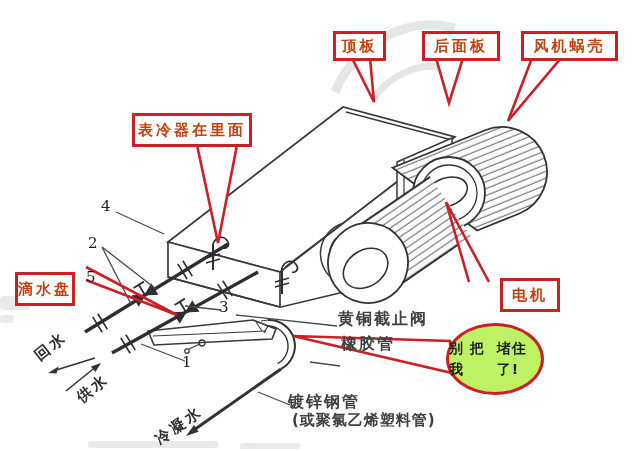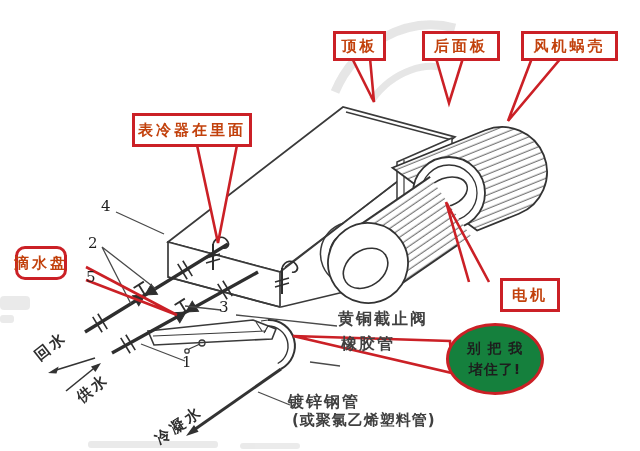--- a/index.html
+++ b/index.html
@@ -2,22 +2,22 @@
 <html><head>
 <meta charset="utf-8">
 <style>
   html,body{margin:0;padding:0;background:#ffffff;}
   #stage{position:relative;width:640px;height:451px;background:#ffffff;overflow:hidden;
          font-family:"DejaVu Sans","Liberation Sans",sans-serif;}
   #stage svg{position:absolute;left:0;top:0;}
   .rbox{position:absolute;box-sizing:border-box;border:3px solid #cb2026;background:#ffffff;
         display:flex;align-items:center;justify-content:center;color:#c2410c;
         font-size:15px;font-weight:600;letter-spacing:3px;white-space:nowrap;}
-  .bubble{position:absolute;box-sizing:border-box;border:3px solid #cb2026;background:#15803d;
-        border-radius:50%;display:flex;flex-direction:column;align-items:center;justify-content:center;
+  .bubble{position:absolute;box-sizing:border-box;border:3px solid #cb2026;background:#bef264;
+        border-radius:50%;display:flex;align-items:center;justify-content:flex-end;
         color:#1d1d1d;font-size:14px;font-weight:600;line-height:1.5;letter-spacing:1px;}
   .lbl{position:absolute;color:#404040;font-size:16px;font-weight:600;letter-spacing:2px;white-space:nowrap;}
   .flow{position:absolute;color:#2e2e2e;font-size:15px;font-weight:700;letter-spacing:3px;white-space:nowrap;
         transform-origin:center center;}
   .num{position:absolute;color:#1d1d1d;font-size:15px;font-family:"DejaVu Serif","Liberation Serif",serif;}
 </style>
 </head>
 <body>
 
 <div id="stage">
@@ -157,21 +157,21 @@
     <path d="M446,202 L469,282 M446,202 L489,282" fill="none"></path>
     <path d="M86,267 L177,315 M86,280 L177,315" fill="none"></path>
     <polygon points="293,336 450,341 452,373" fill="#ffffff"></polygon>
   </g>
 </svg>
 
 <div class="rbox" style="left:333px;top:31px;width:53px;height:30px;">顶板</div>
 <div class="rbox" style="left:422px;top:31px;width:78px;height:30px;">后面板</div>
 <div class="rbox" style="left:521px;top:31px;width:97px;height:30px;">风机蜗壳</div>
 <div class="rbox" style="left:132px;top:113px;width:120px;height:34px;">表冷器在里面</div>
-<div class="rbox" style="left:15px;top:246px;width:52px;height:34px;border-radius:10px;">滴水盘</div>
+<div class="rbox" style="left:15px;top:272px;width:60px;height:34px;">滴水盘</div>
 <div class="rbox" style="left:463px;top:278px;width:60px;height:34px;margin-left:37px;">电机</div>
 
 <div class="bubble" style="left:446px;top:323px;width:98px;height:72px;">
   <div>别 把 我</div>
   <div>堵住了!</div>
 </div>
 
 <div class="lbl" style="left:338px;top:309px;">黄铜截止阀</div>
 <div class="lbl" style="left:341px;top:334px;">橡胶管</div>
 <div class="lbl" style="left:288px;top:392px;">镀锌钢管</div>

